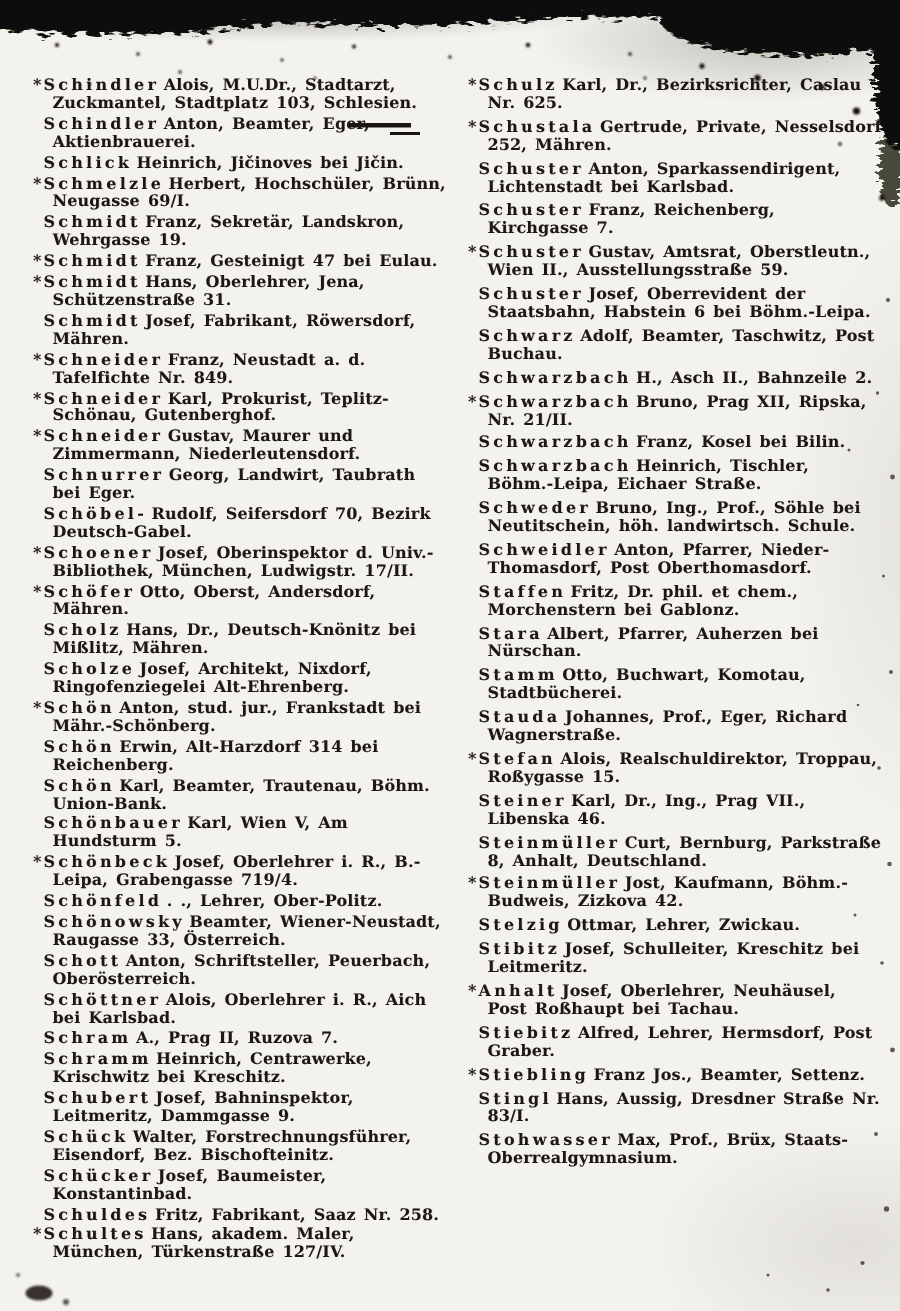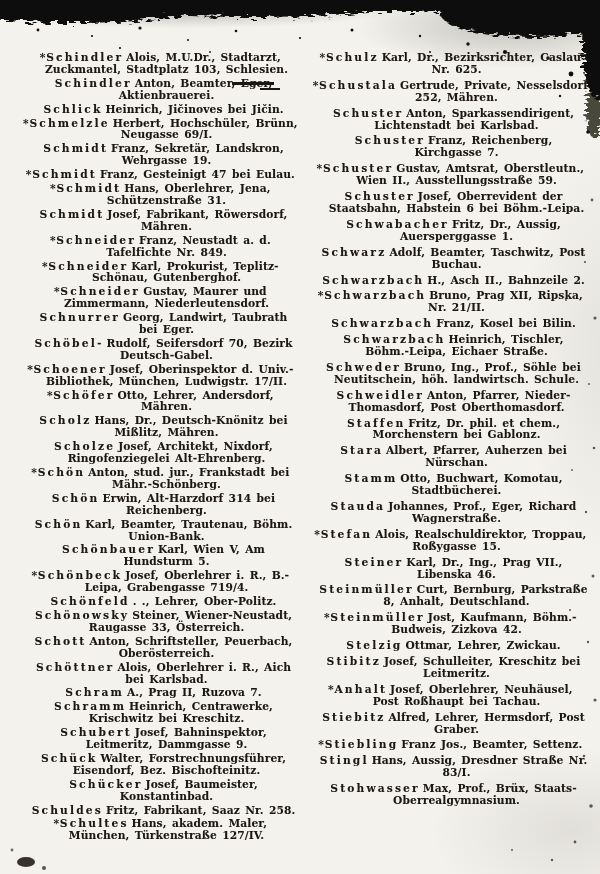--- a/index.html
+++ b/index.html
@@ -9,21 +9,20 @@
     font-family:"DejaVu Serif","Liberation Serif",serif;
   }
   .page{
     position:absolute;inset:0;
     background:
       radial-gradient(ellipse 220px 60px at 85% 3%, rgba(0,0,0,.20), transparent 70%),
       radial-gradient(ellipse 300px 26px at 30% 1%, rgba(0,0,0,.25), transparent 75%),
       radial-gradient(ellipse 120px 300px at 101% 40%, rgba(60,55,50,.08), transparent 70%),
       radial-gradient(ellipse 200px 120px at 95% 95%, rgba(60,55,50,.10), transparent 70%),
       #f4f2ec;
-    text-align: center;
   }
   .scan-noise{position:absolute;top:0;left:0;pointer-events:none;}
   .columns{
     position:absolute;top:52px;left:22px;right:12px;bottom:6px;
     display:flex;gap:14px;
   }
   .col{flex:1 1 0;min-width:0;}
   .entry{
     padding-left:13px;text-indent:-13px;
     font-size:10.6px;line-height:11.9px;
@@ -142,39 +141,39 @@
         <div class="entry"><span class="star">*</span><span class="surname">Schneider</span><span class="rest">Karl, Prokurist, Teplitz-Schönau, Gutenberghof.</span></div>
 
         <div class="entry"><span class="star">*</span><span class="surname">Schneider</span><span class="rest">Gustav, Maurer und Zimmermann, Niederleutensdorf.</span></div>
 
         <div class="entry"><span class="star"></span><span class="surname">Schnurrer</span><span class="rest">Georg, Landwirt, Taubrath bei Eger.</span></div>
 
         <div class="entry"><span class="star"></span><span class="surname">Schöbel-</span><span class="rest">Rudolf, Seifersdorf 70, Bezirk Deutsch-Gabel.</span></div>
 
         <div class="entry"><span class="star">*</span><span class="surname">Schoener</span><span class="rest">Josef, Oberinspektor d. Univ.-Bibliothek, München, Ludwigstr. 17/II.</span></div>
 
-        <div class="entry"><span class="star">*</span><span class="surname">Schöfer</span><span class="rest">Otto, Lehrer, Andersdorf, Mähren.</span></div>
+        <div class="entry"><span class="star">*</span><span class="surname">Schöfer</span><span class="rest">Otto, Oberst, Andersdorf, Mähren.</span></div>
 
         <div class="entry"><span class="star"></span><span class="surname">Scholz</span><span class="rest">Hans, Dr., Deutsch-Knönitz bei Mißlitz, Mähren.</span></div>
 
         <div class="entry"><span class="star"></span><span class="surname">Scholze</span><span class="rest">Josef, Architekt, Nixdorf, Ringofenziegelei Alt-Ehrenberg.</span></div>
 
         <div class="entry"><span class="star">*</span><span class="surname">Schön</span><span class="rest">Anton, stud. jur., Frankstadt bei Mähr.-Schönberg.</span></div>
 
         <div class="entry"><span class="star"></span><span class="surname">Schön</span><span class="rest">Erwin, Alt-Harzdorf 314 bei Reichenberg.</span></div>
 
         <div class="entry"><span class="star"></span><span class="surname">Schön</span><span class="rest">Karl, Beamter, Trautenau, Böhm. Union-Bank.</span></div>
 
         <div class="entry"><span class="star"></span><span class="surname">Schönbauer</span><span class="rest">Karl, Wien V, Am Hundsturm 5.</span></div>
 
         <div class="entry"><span class="star">*</span><span class="surname">Schönbeck</span><span class="rest">Josef, Oberlehrer i. R., B.-Leipa, Grabengasse 719/4.</span></div>
 
         <div class="entry"><span class="star"></span><span class="surname">Schönfeld</span><span class="rest">. ., Lehrer, Ober-Politz.</span></div>
 
-        <div class="entry"><span class="star"></span><span class="surname">Schönowsky</span><span class="rest">Steiner, Wiener-Neustadt, Raugasse 33, Österreich.</span></div>
+        <div class="entry"><span class="star"></span><span class="surname">Schönowsky</span><span class="rest">Beamter, Wiener-Neustadt, Raugasse 33, Österreich.</span></div>
 
         <div class="entry"><span class="star"></span><span class="surname">Schott</span><span class="rest">Anton, Schriftsteller, Peuerbach, Oberösterreich.</span></div>
 
         <div class="entry"><span class="star"></span><span class="surname">Schöttner</span><span class="rest">Alois, Oberlehrer i. R., Aich bei Karlsbad.</span></div>
 
         <div class="entry"><span class="star"></span><span class="surname">Schram</span><span class="rest">A., Prag II, Ruzova 7.</span></div>
 
         <div class="entry"><span class="star"></span><span class="surname">Schramm</span><span class="rest">Heinrich, Centrawerke, Krischwitz bei Kreschitz.</span></div>
 
         <div class="entry"><span class="star"></span><span class="surname">Schubert</span><span class="rest">Josef, Bahninspektor, Leitmeritz, Dammgasse 9.</span></div>
@@ -195,21 +194,20 @@
         <div class="entry"><span class="star">*</span><span class="surname">Schustala</span><span class="rest">Gertrude, Private, Nesselsdorf 252, Mähren.</span></div>
 
         <div class="entry"><span class="star"></span><span class="surname">Schuster</span><span class="rest">Anton, Sparkassendirigent, Lichtenstadt bei Karlsbad.</span></div>
 
         <div class="entry"><span class="star"></span><span class="surname">Schuster</span><span class="rest">Franz, Reichenberg, Kirchgasse 7.</span></div>
 
         <div class="entry"><span class="star">*</span><span class="surname">Schuster</span><span class="rest">Gustav, Amtsrat, Oberstleutn., Wien II., Ausstellungsstraße 59.</span></div>
 
         <div class="entry"><span class="star"></span><span class="surname">Schuster</span><span class="rest">Josef, Oberrevident der Staatsbahn, Habstein 6 bei Böhm.-Leipa.</span></div>
 
-        <div class="entry"><span class="star"></span><span class="surname">Schwabacher</span><span class="rest">Fritz, Dr., Aussig, Auersperggasse 1.</span></div>
 
         <div class="entry"><span class="star"></span><span class="surname">Schwarz</span><span class="rest">Adolf, Beamter, Taschwitz, Post Buchau.</span></div>
 
         <div class="entry"><span class="star"></span><span class="surname">Schwarzbach</span><span class="rest">H., Asch II., Bahnzeile 2.</span></div>
 
         <div class="entry"><span class="star">*</span><span class="surname">Schwarzbach</span><span class="rest">Bruno, Prag XII, Ripska, Nr. 21/II.</span></div>
 
         <div class="entry"><span class="star"></span><span class="surname">Schwarzbach</span><span class="rest">Franz, Kosel bei Bilin.</span></div>
 
         <div class="entry"><span class="star"></span><span class="surname">Schwarzbach</span><span class="rest">Heinrich, Tischler, Böhm.-Leipa, Eichaer Straße.</span></div>

